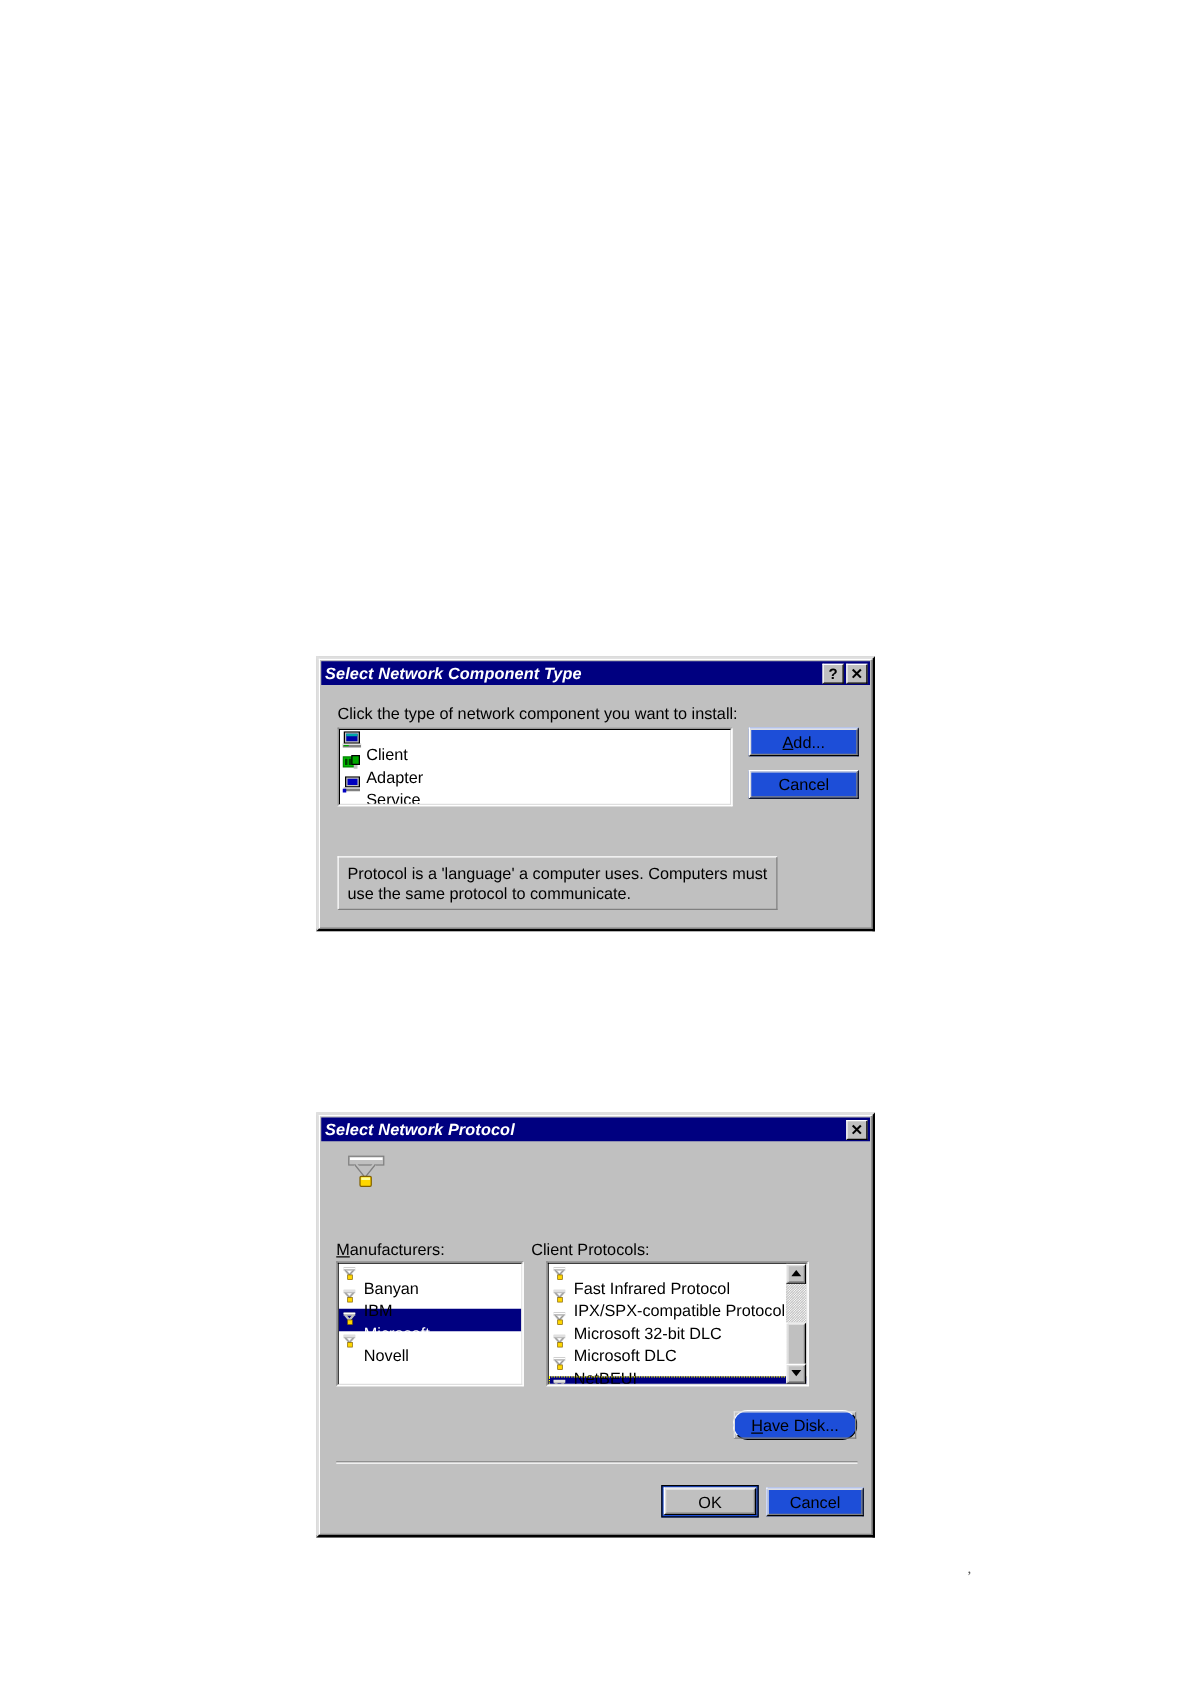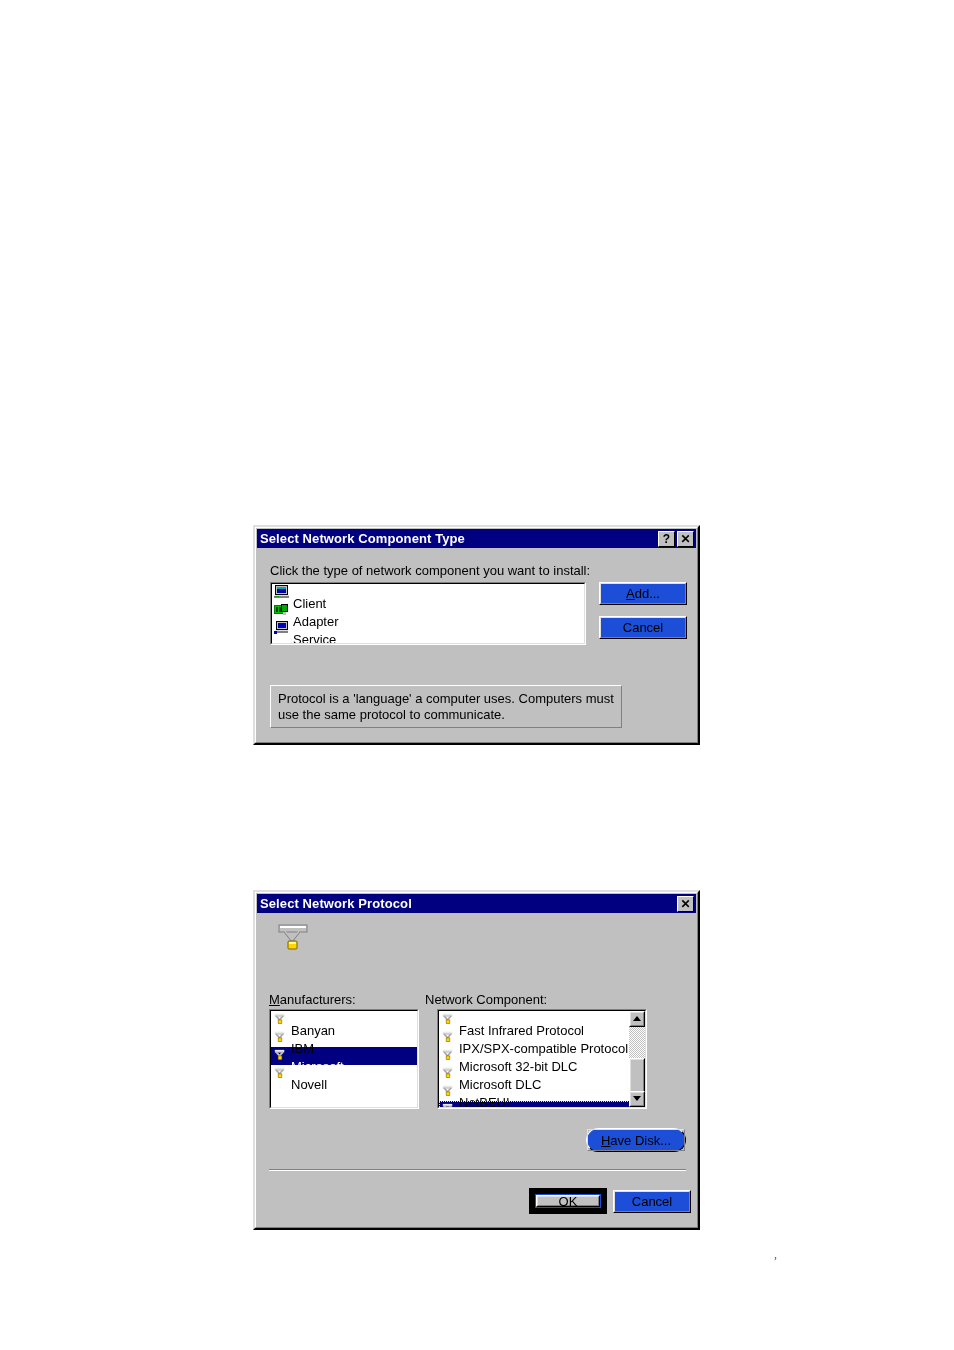--- a/index.html
+++ b/index.html
@@ -46,20 +46,21 @@
   }
   .title-text {
     color: #ffffff;
     font-size: 13px;
     font-weight: bold;
     letter-spacing: 0.1px;
     flex: 1;
     white-space: nowrap;
     overflow: hidden;
     line-height: 19px;
+    font-style: italic;
   }
   .tb-btn {
     width: 17px;
     height: 16px;
     background: #c0c0c0;
     border-top: 1px solid #ffffff;
     border-left: 1px solid #ffffff;
     border-right: 1px solid #000000;
     border-bottom: 1px solid #000000;
     box-sizing: border-box;
@@ -146,21 +147,21 @@
     border-top: 1px solid #dfdfdf;
     border-left: 1px solid #dfdfdf;
     border-right: 1px solid #808080;
     border-bottom: 1px solid #808080;
     box-sizing: border-box;
     display: flex;
     align-items: center;
     justify-content: center;
   }
   .btn.default {
-    border: 6px solid #000000;
+    border: 1px solid #000000;
     padding: 1px;
   }
   .btn.default > .btn-outer {
     position: relative;
     flex: 1;
     align-self: stretch;
     background: #c0c0c0;
     border-top: 1px solid #ffffff;
     border-left: 1px solid #ffffff;
     border-right: 1px solid #000000;
@@ -419,21 +420,21 @@
             <path d="M3.5 4 L7 8 L10.5 4" stroke="#c0c0c0" stroke-width="2" fill="none"></path>
             <path d="M3.5 4 L7 8 L10.5 4" stroke="#808080" stroke-width="0.6" fill="none"></path>
             <rect x="5.5" y="8" width="4" height="4" fill="#ffd700" stroke="#806000" stroke-width="0.6"></rect>
           </svg>
         </span>
         <span class="row-label">Novell</span>
       </div>
     </div>
   </div>
 
-  <div class="lbl" style="left:170px; top:100px;">Network Component:</div>
+  <div class="lbl" style="left:170px; top:100px;">Client Protocols:</div>
 
   <div class="sunken" style="left:182px; top:117px; width:210px; height:100px;text-decoration:underline;">
     <div class="sunken-in">
 
       <div class="row" style="width:243px;">
         <span>
           <svg width="14" height="14" viewBox="0 0 15 14">
             <path d="M2 3 L12 3" stroke="#c0c0c0" stroke-width="3" fill="none"></path>
             <path d="M2 2.5 L12 2.5" stroke="#ffffff" stroke-width="1" fill="none"></path>
             <path d="M3.5 4 L7 8 L10.5 4" stroke="#c0c0c0" stroke-width="2" fill="none"></path>

